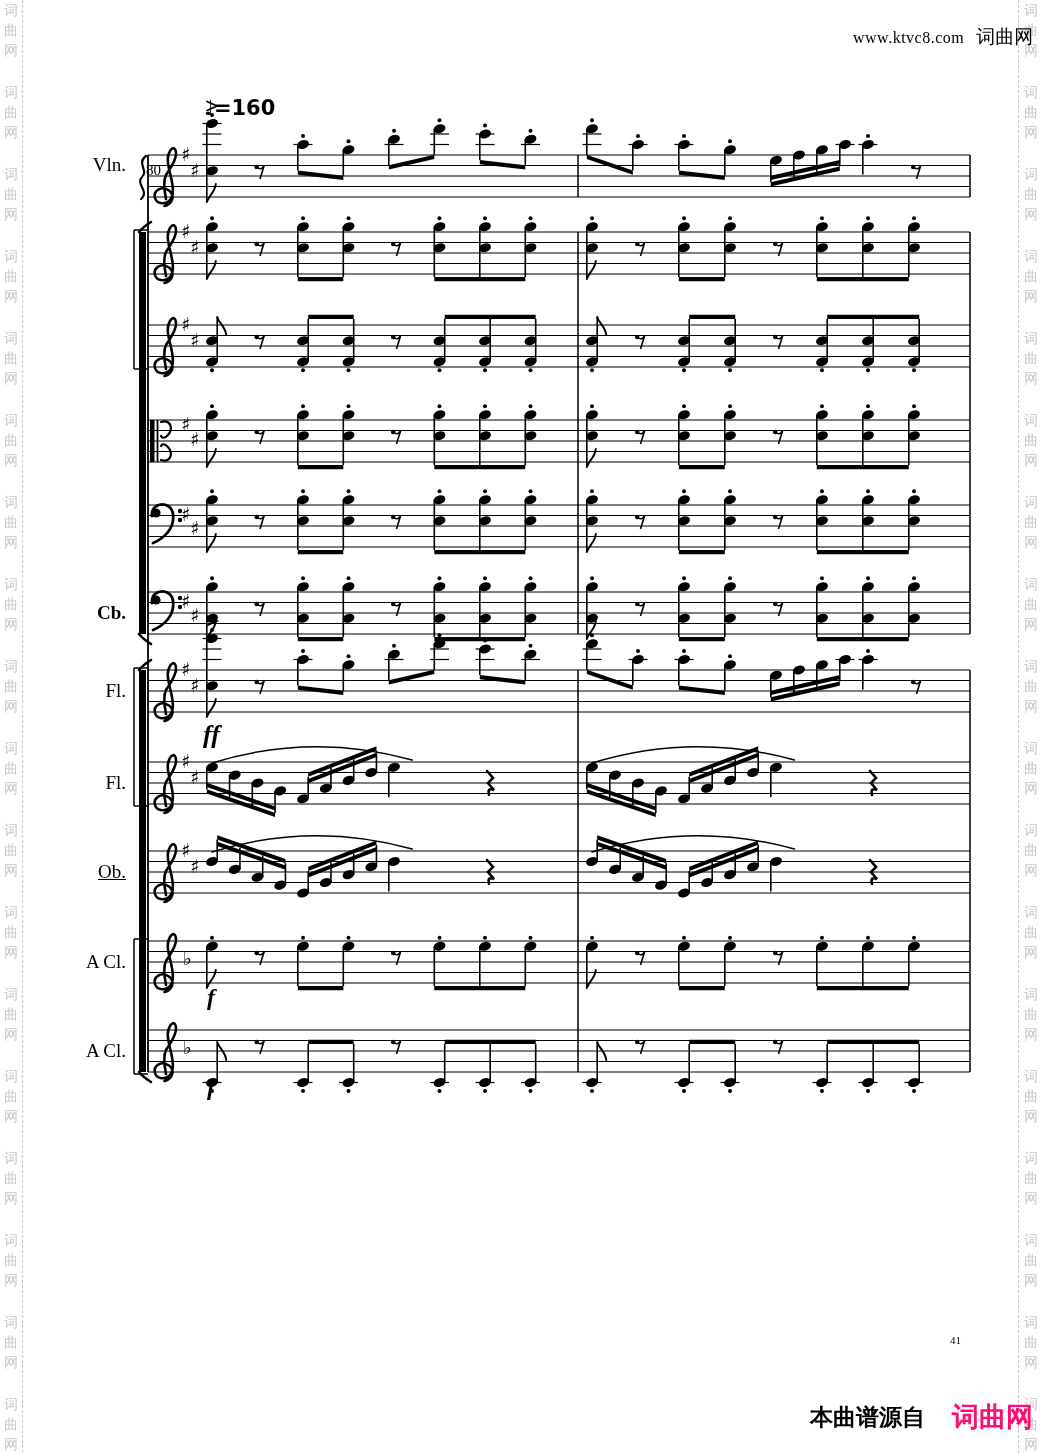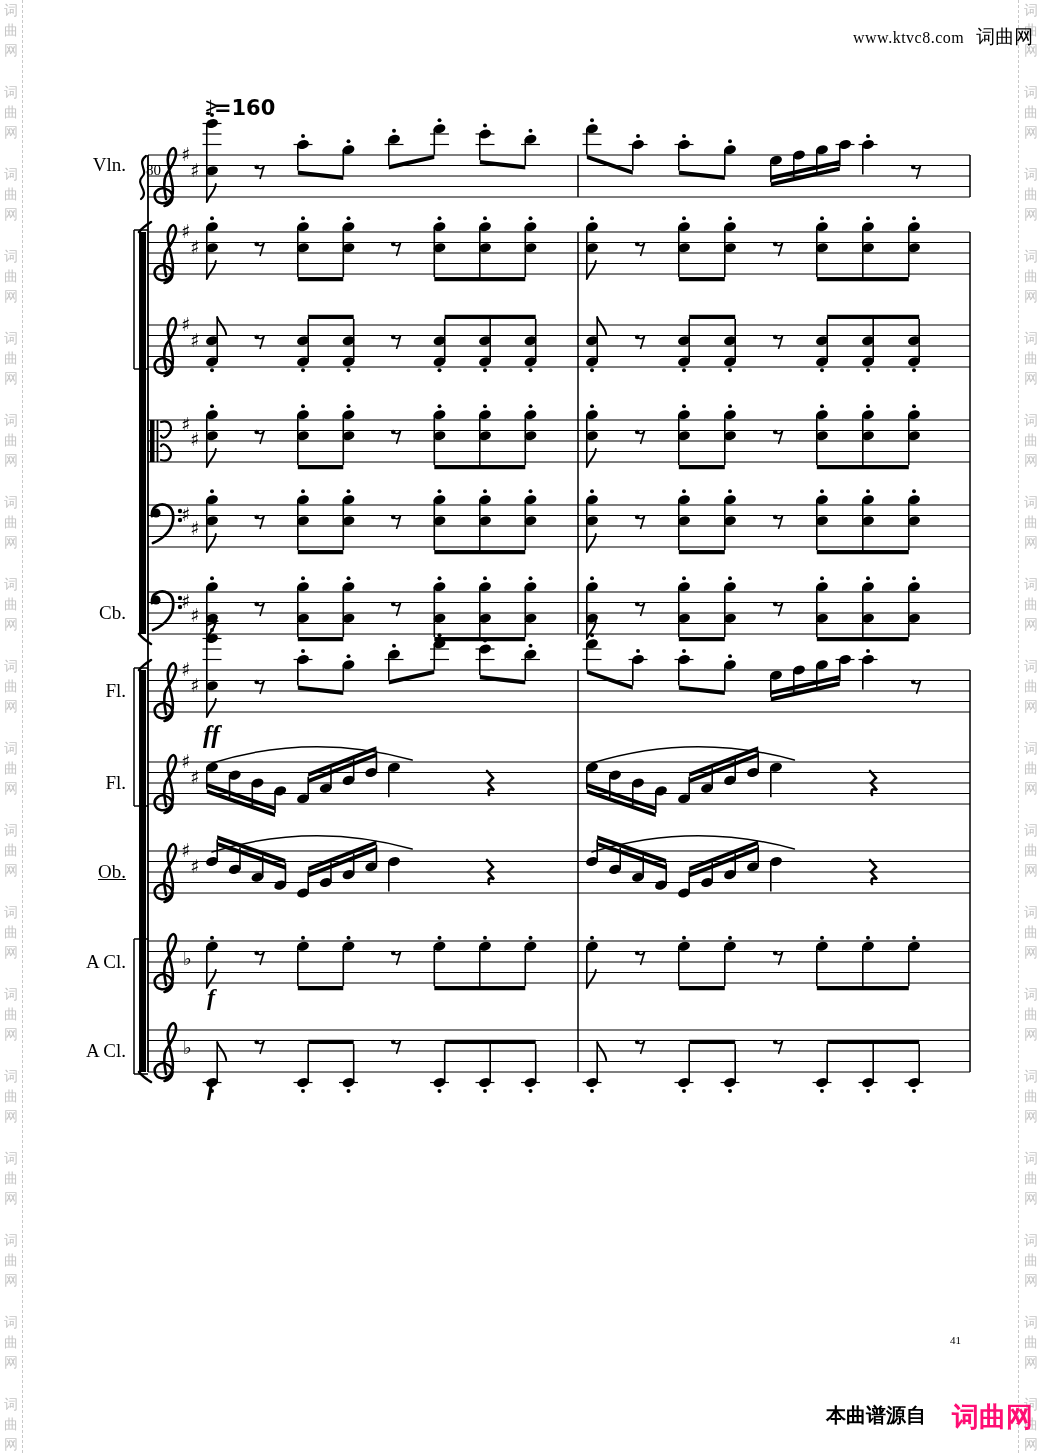--- a/index.html
+++ b/index.html
@@ -15,21 +15,21 @@
   .header .site{font-family:"DejaVu Sans",sans-serif;font-size:19px;margin-left:8px;}
   .measure-number{position:absolute;left:146px;top:118px;font-size:15px;margin-top:44px;}
   .tempo{position:absolute;left:204px;top:96px;font-family:"DejaVu Sans",sans-serif;
          font-weight:bold;font-size:21px;}
   .inst-label{position:absolute;width:130px;text-align:right;padding-right:4px;
               font-size:19px;box-sizing:border-box;}
   .dynamic{position:absolute;font-family:"Liberation Serif",serif;
            font-weight:bold;font-style:italic;}
   .page-number{position:absolute;left:950px;top:1334px;font-size:11px;}
   .footer-source{position:absolute;left:810px;top:1402px;font-family:"DejaVu Sans",sans-serif;
-                 font-weight:bold;font-size:20px;margin-left:16px;}
+                 font-weight:bold;font-size:23px;}
   .footer-site{position:absolute;left:952px;top:1399px;font-family:"DejaVu Sans",sans-serif;
                font-weight:bold;font-size:27px;}
   svg.score{position:absolute;left:0;top:0;pointer-events:none;}
 </style>
 </head>
 <body>
 
 <div class="page">
 
   <div class="wm-dash" style="left:22px"></div>
@@ -1067,21 +1067,21 @@
         <path d="M139,670 Q143,665 151,660" stroke="#000000" stroke-width="2.6" fill="none" stroke-linecap="round"></path>
         <path d="M139,1072 Q143,1077 151,1082" stroke="#000000" stroke-width="2.6" fill="none" stroke-linecap="round"></path>
         <line x1="134" y1="939" x2="134" y2="1074" stroke="#000000" stroke-width="1.5"></line>
         <line x1="134" y1="939" x2="148" y2="939" stroke="#000000" stroke-width="1.5"></line>
         <line x1="134" y1="1074" x2="148" y2="1074" stroke="#000000" stroke-width="1.5"></line>
       </g>
     </svg>
 
   <div id="labels">
       <div class="inst-label" style="top: 154px; padding-left: 41px;">Vln.</div>
-      <div class="inst-label" style="top: 602px;">Cb.</div>
+      <div class="inst-label" style="top: 602px; font-weight: bold;">Cb.</div>
       <div class="inst-label" style="top: 680px;">Fl.</div>
       <div class="inst-label" style="top: 772px;">Fl.</div>
       <div class="inst-label" style="top: 861px; text-decoration: underline;">Ob.</div>
       <div class="inst-label" style="top: 951px;">A Cl.</div>
       <div class="inst-label" style="top: 1040px;">A Cl.</div>
     </div>
   <div id="dynamics">
       <div class="dynamic" style="left: 203px; top: 720px; font-size: 26px; text-align: right;">ff</div>
       <div class="dynamic" style="left: 207px; top: 984px; font-size: 24px;">f</div>
       <div class="dynamic" style="left: 207px; top: 1074px; font-size: 24px;">f</div>

